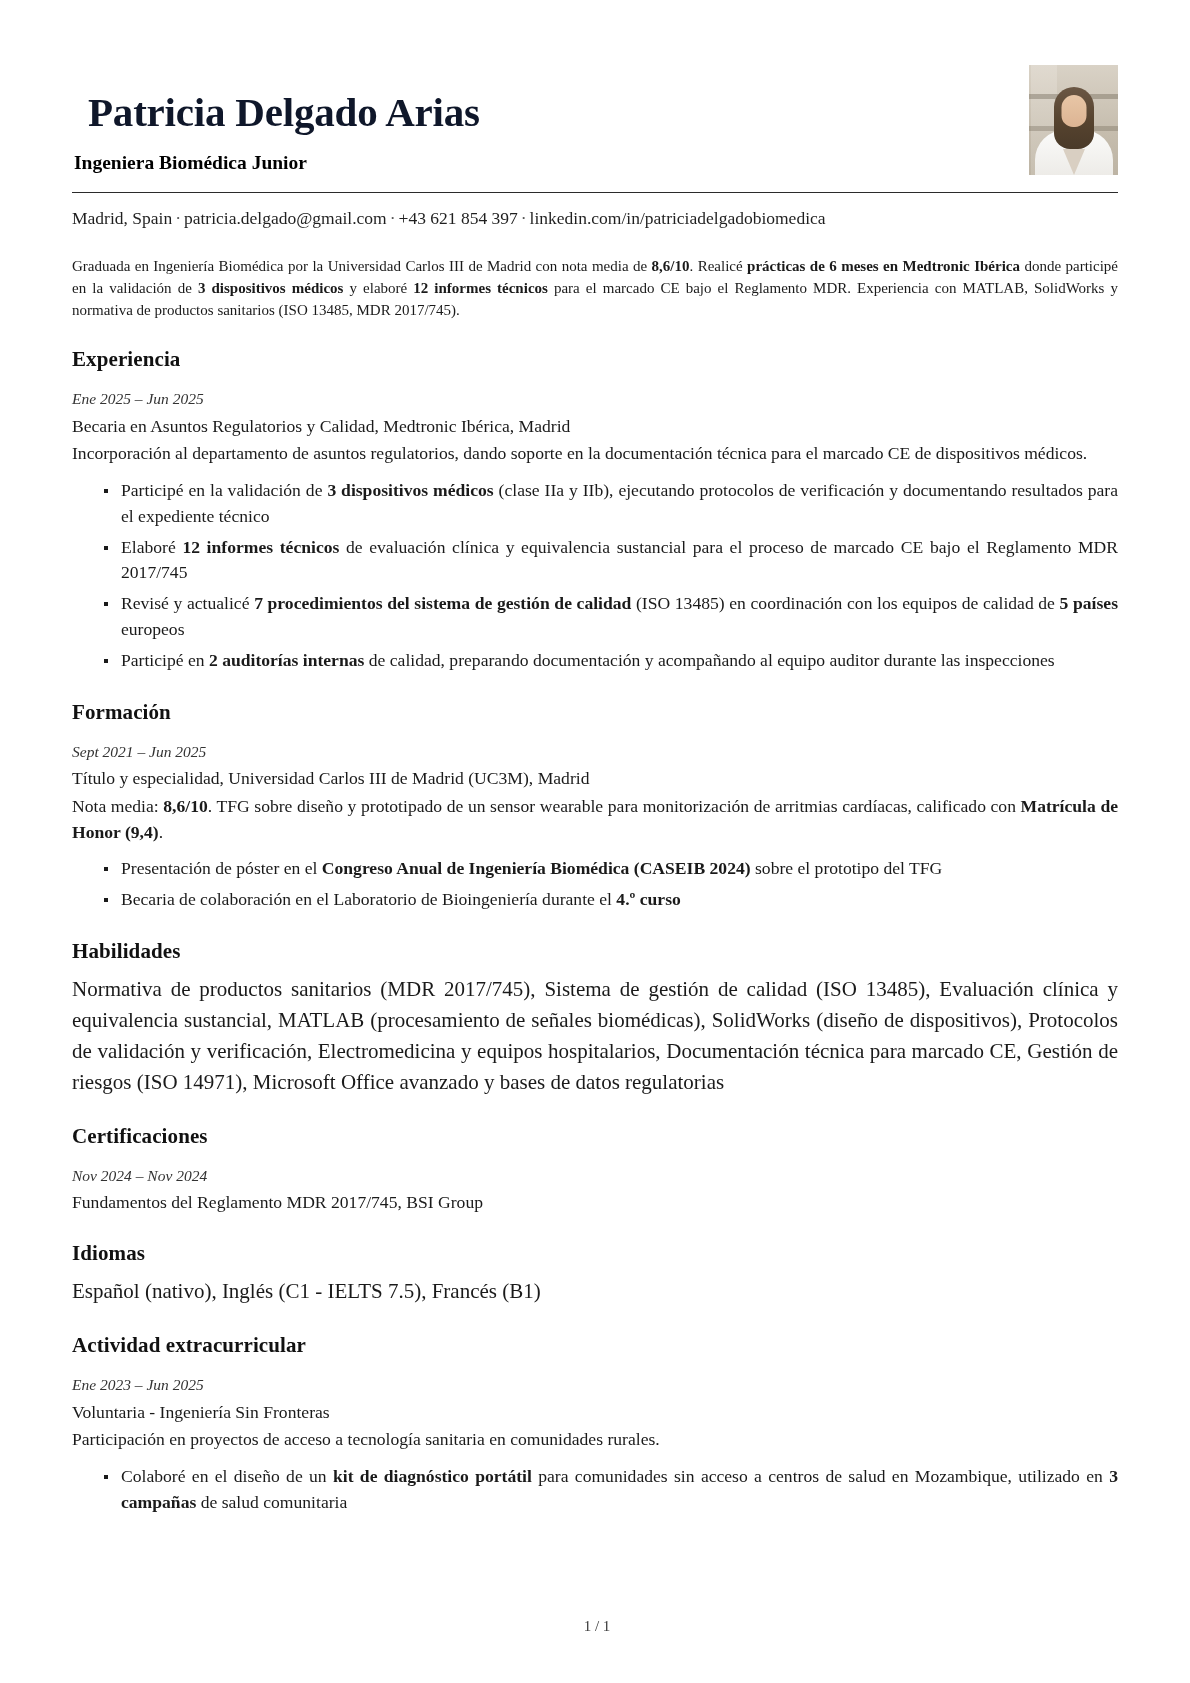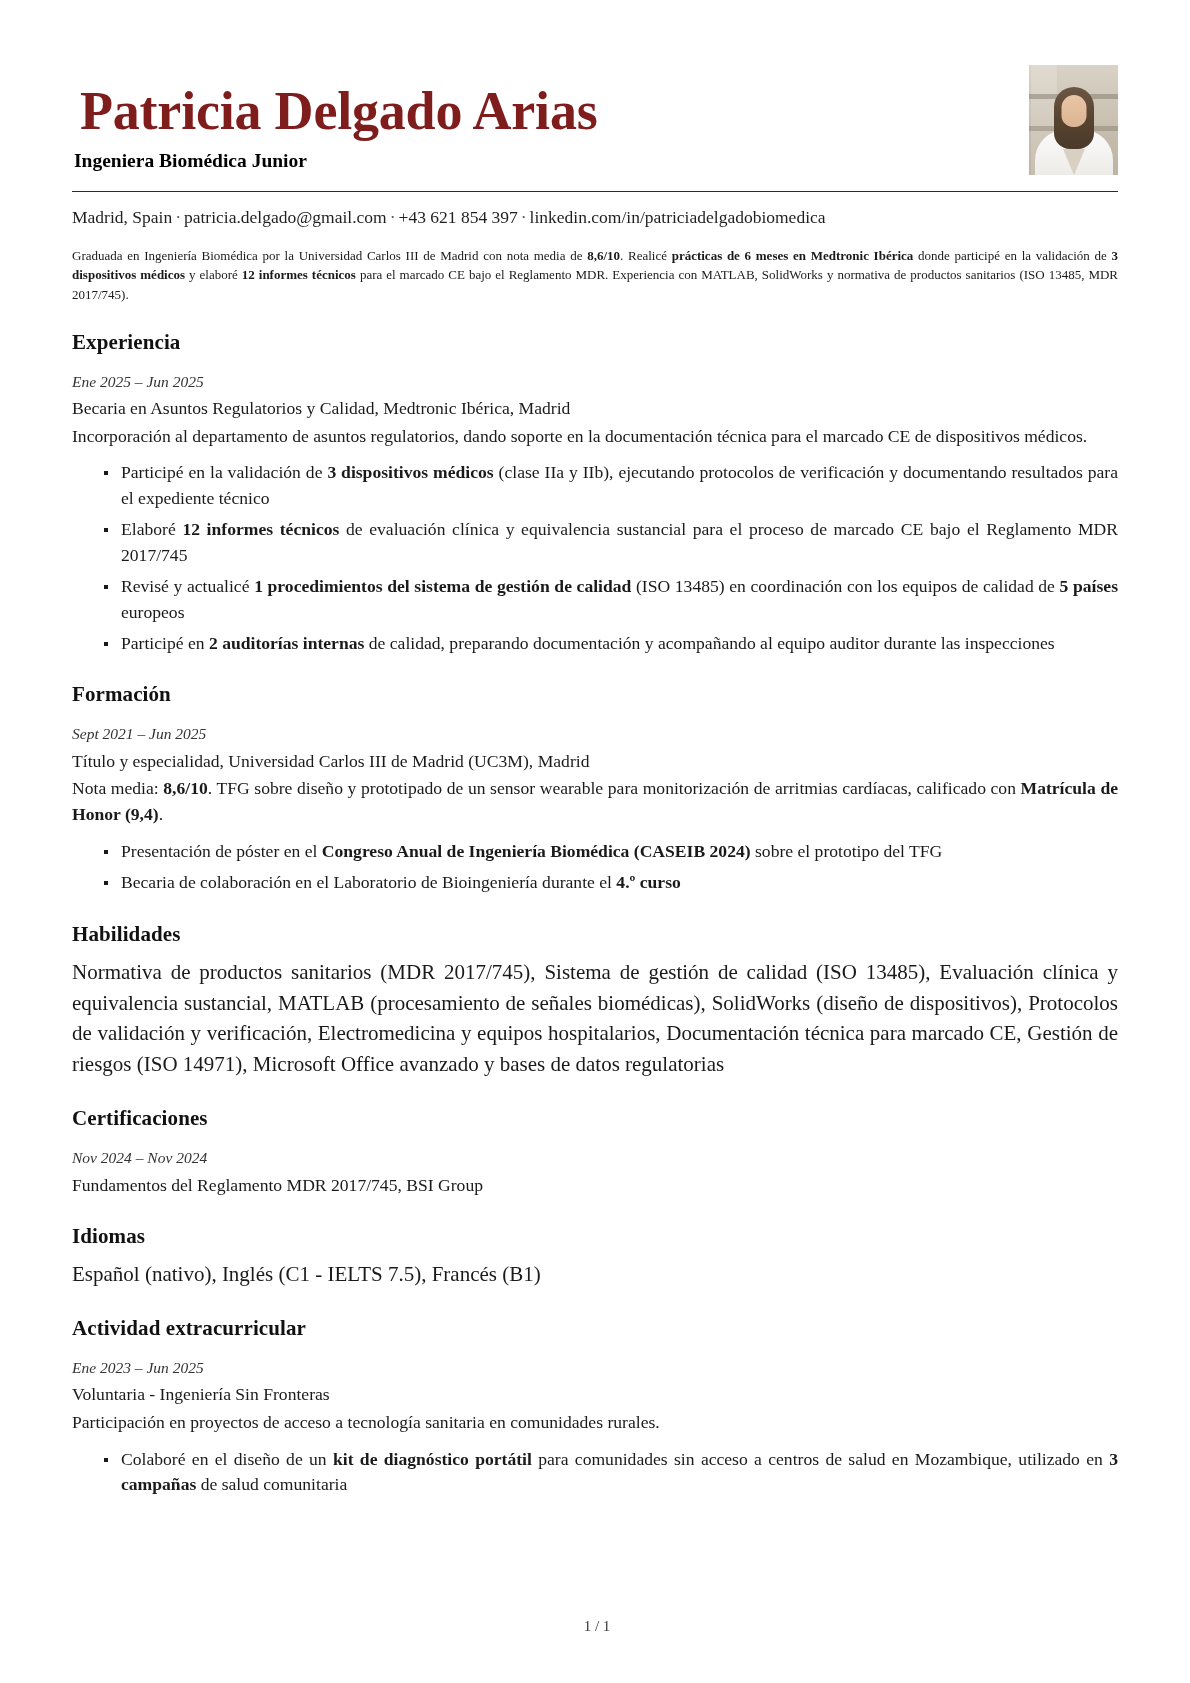--- a/index.html
+++ b/index.html
@@ -23,26 +23,26 @@
   }
 
   
   .header {
     display: flex;
     align-items: flex-start;
     justify-content: space-between;
   }
   .header-left { padding-top: 12px; }
   .name {
-    font-size: 54px;
+    font-size: 41px;
     font-weight: 700;
     letter-spacing: -0.2px;
     line-height: 1.08;
-    margin: 8px;
-    color: #7f1d1d;
+    margin: 16px;
+    color: #0f172a;
   }
   .headline {
     font-size: 19.5px;
     font-weight: 700;
     line-height: 1.3;
     margin: 7px 0 0 2px;
     color: #000000;
   }
 
   .photo {
@@ -115,24 +115,24 @@
   .contact {
     font-size: 17.5px;
     line-height: 1.45;
     margin: 13px 0 0 0;
     color: #1f1f1f;
     white-space: nowrap;
   }
   .contact .sep { padding: 0 3px; color: #555; }
 
   .summary {
-    font-size: 13px;
+    font-size: 15px;
     line-height: 1.47;
     text-align: justify;
-    margin: 16px 0 0 0;
+    margin: 24px 0 0 0;
     color: #1a1a1a;
   }
 
   
   .section { margin-top: 26px; }
   .section-title {
     font-size: 21px;
     font-weight: 700;
     margin: 0 0 10px 0;
     color: #111111;
@@ -237,21 +237,21 @@
     <h2 class="section-title">Experiencia</h2>
     <div class="entry">
       <p class="entry-date">Ene 2025 – Jun 2025</p>
       <p class="entry-heading">
         <span class="strong">Becaria en Asuntos Regulatorios y Calidad</span><span>, Medtronic Ibérica, Madrid</span>
       </p>
       <p class="entry-desc">Incorporación al departamento de asuntos regulatorios, dando soporte en la documentación técnica para el marcado CE de dispositivos médicos.</p>
       <ul class="bullets">
           <li><span>Participé en la validación de </span><span class="b">3 dispositivos médicos</span><span> (clase IIa y IIb), ejecutando protocolos de verificación y documentando resultados para el expediente técnico</span></li>
           <li><span>Elaboré </span><span class="b">12 informes técnicos</span><span> de evaluación clínica y equivalencia sustancial para el proceso de marcado CE bajo el Reglamento MDR 2017/745</span></li>
-          <li><span>Revisé y actualicé </span><span class="b">1 procedimientos del sistema de gestión de calidad</span><span> (ISO 13485) en coordinación con los equipos de calidad de </span><span class="b">5 países</span><span> europeos</span></li>
+          <li><span>Revisé y actualicé </span><span class="b">7 procedimientos del sistema de gestión de calidad</span><span> (ISO 13485) en coordinación con los equipos de calidad de </span><span class="b">5 países</span><span> europeos</span></li>
           <li><span>Participé en </span><span class="b">2 auditorías internas</span><span> de calidad, preparando documentación y acompañando al equipo auditor durante las inspecciones</span></li>
         </ul>
     </div>
   </div>
 
   <div class="section">
     <h2 class="section-title">Formación</h2>
     <div class="entry">
       <p class="entry-date">Sept 2021 – Jun 2025</p>
       <p class="entry-heading">

